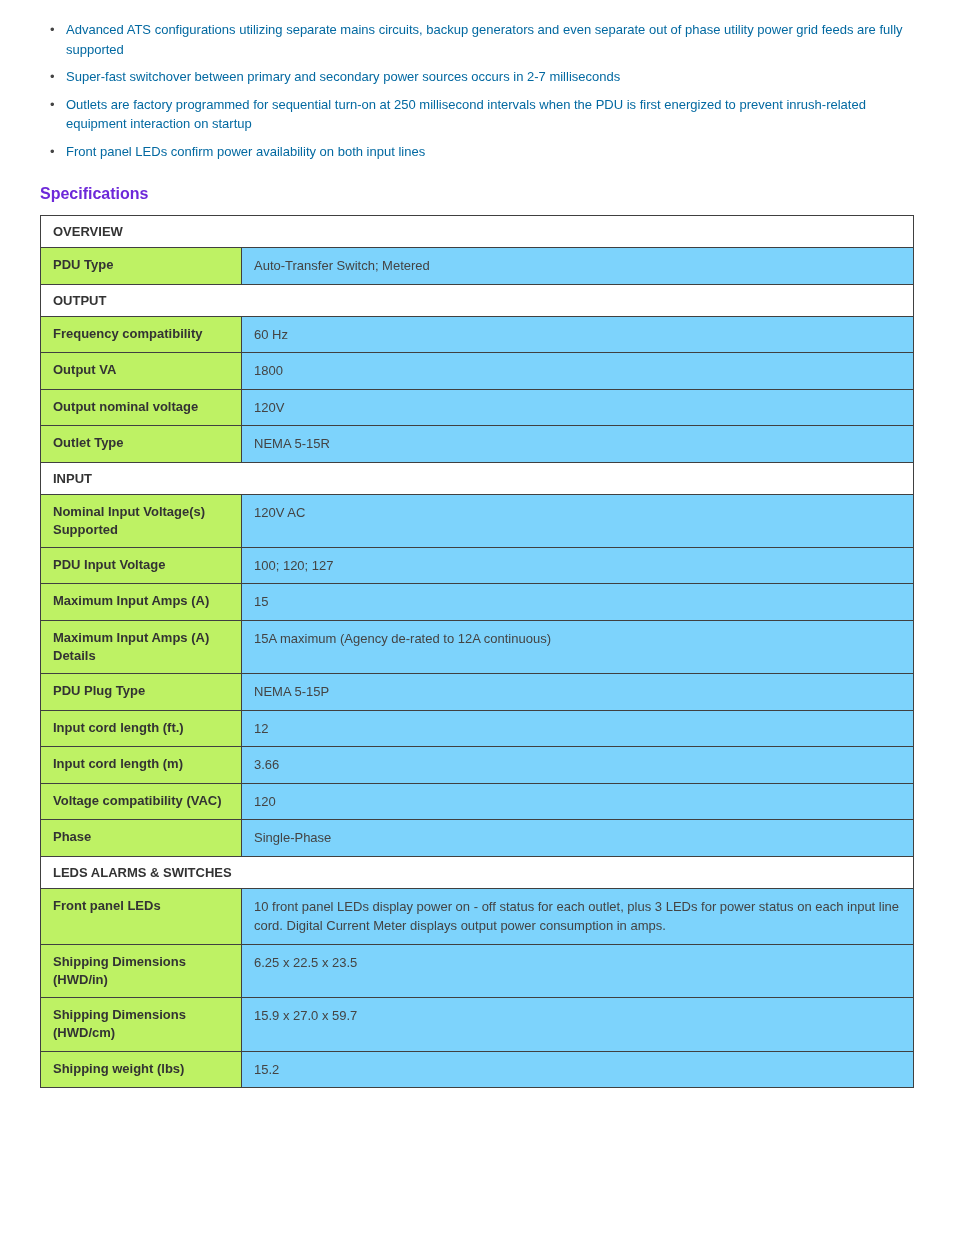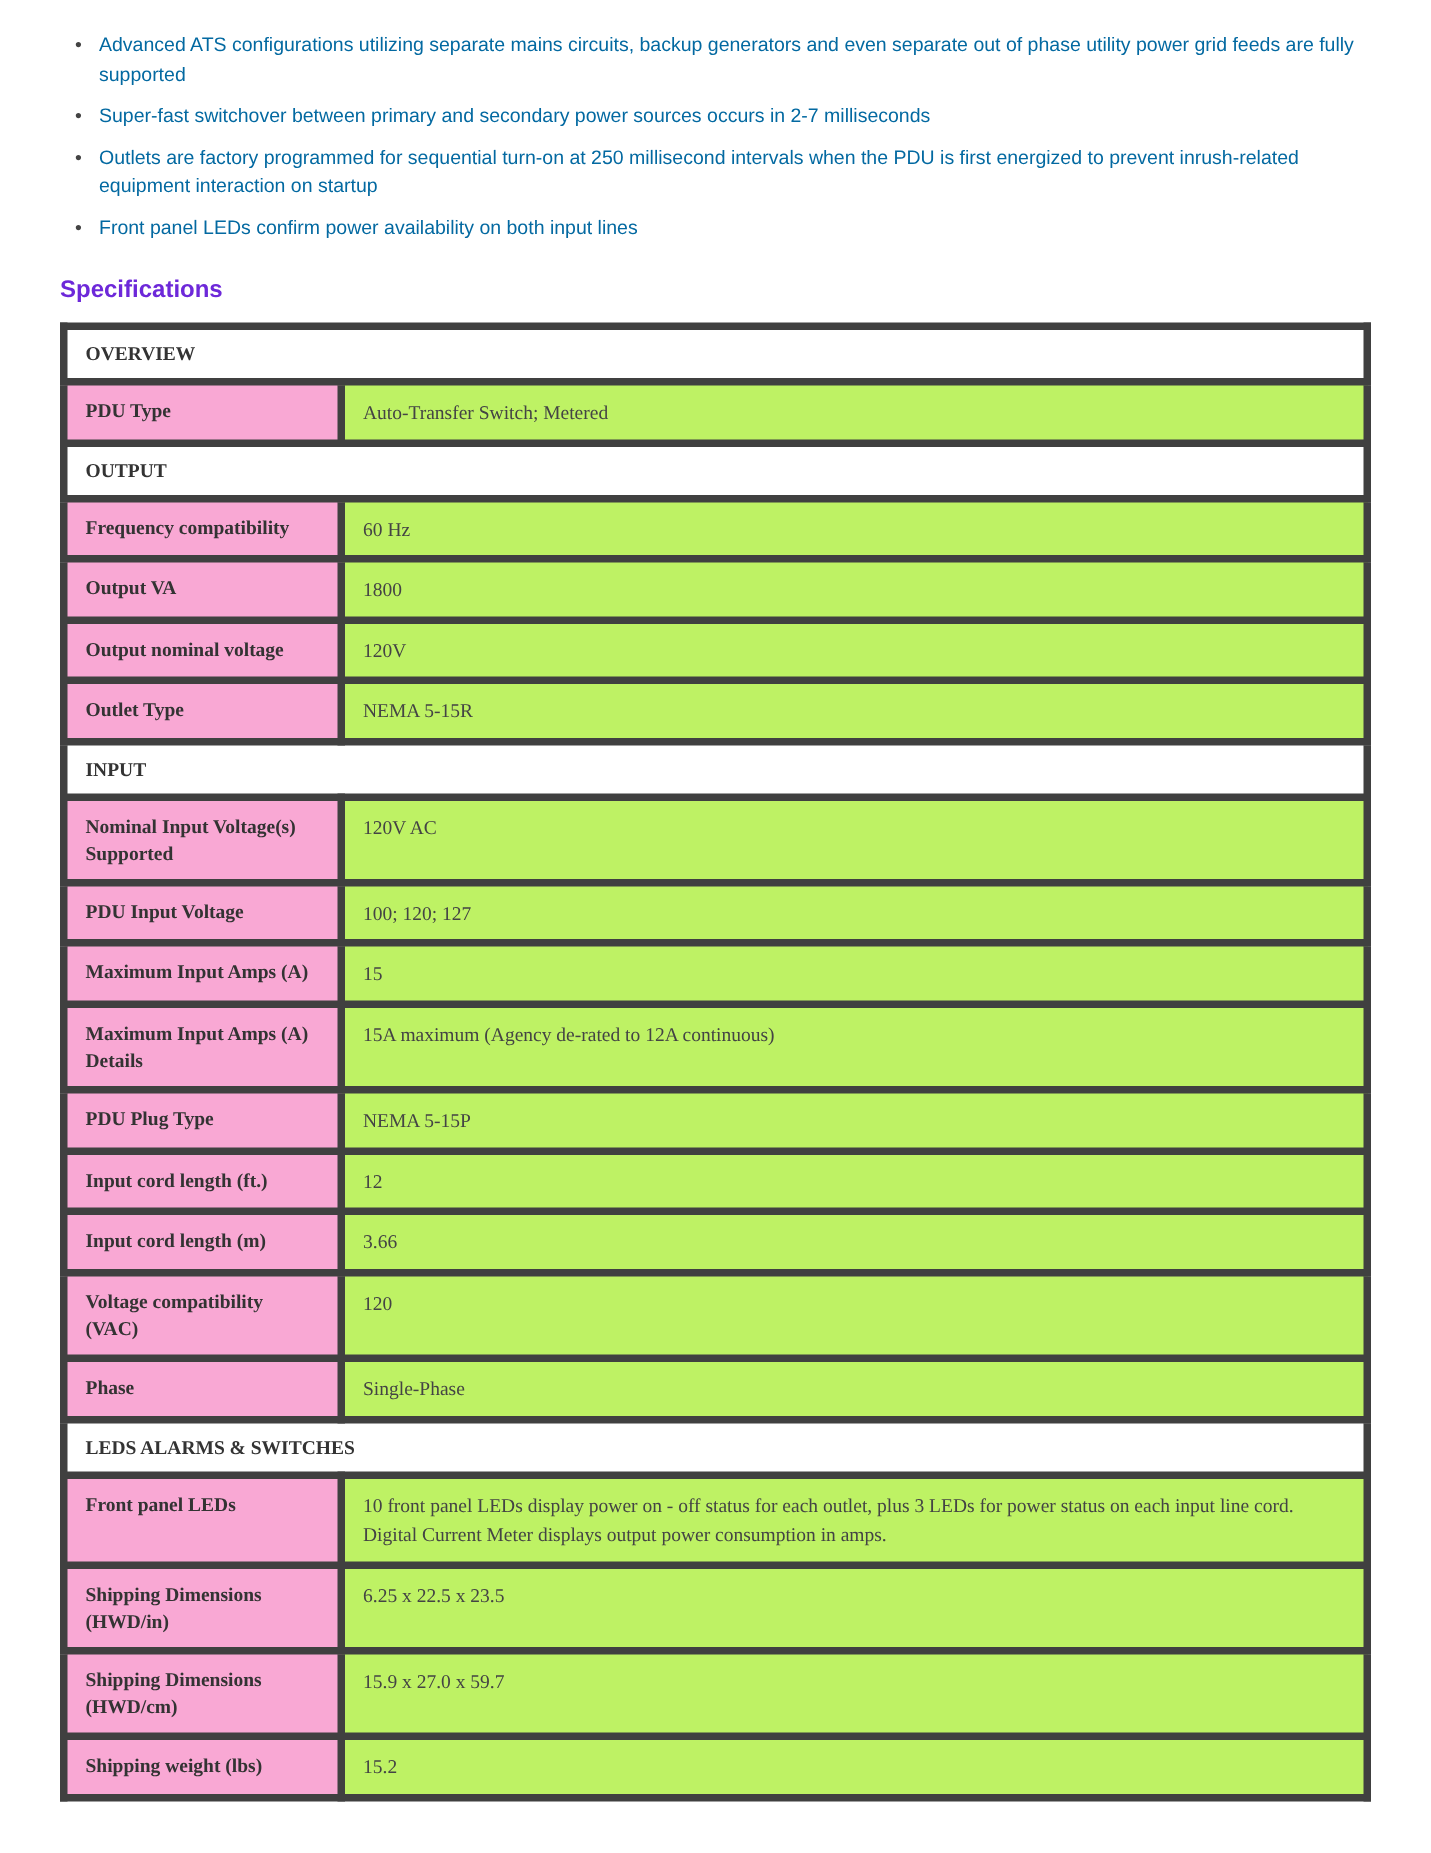--- a/index.html
+++ b/index.html
@@ -34,39 +34,38 @@
       font-size: 16px;
       font-weight: bold;
       margin-bottom: 12px;
     }
     .specs-table {
       width: 100%;
       border-collapse: collapse;
       border: 1px solid #ccc;
     }
     .specs-table td, .specs-table th {
-      border: 5px solid #404040;
+      border: 1px solid #404040;
       padding: 8px 12px;
       vertical-align: top;
-      font-family: Liberation Serif, serif;
     }
     .section-header td {
       background: #fff;
       font-weight: bold;
       font-size: 13px;
       padding: 8px 12px;
     }
     .row-label {
-      width: 185px;
+      width: 201px;
       font-weight: bold;
-      background: #f9a8d4;
+      background: #bef264;
       line-height: 1.4;
     }
     .row-value {
-      background: #bef264;
+      background: #7dd3fc;
       line-height: 1.5;
       color: #444;
     }
   </style>
 </head>
 <body>
 
 <ul class="bullet-list">
 <li>Advanced ATS configurations utilizing separate mains circuits, backup generators and even separate out of phase utility power grid feeds are fully supported</li>
     <li>Super-fast switchover between primary and secondary power sources occurs in 2-7 milliseconds</li>

